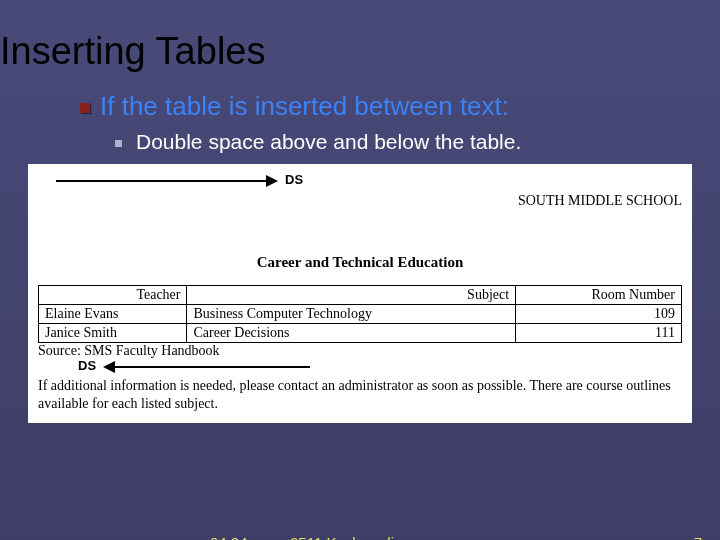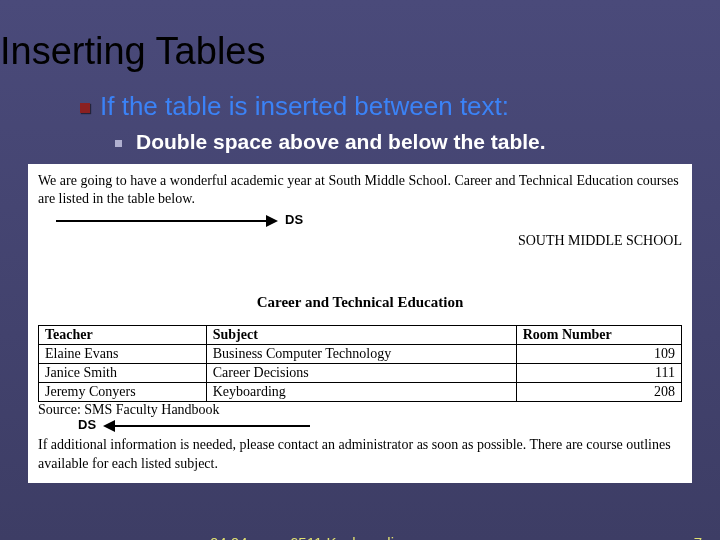--- a/index.html
+++ b/index.html
@@ -37,21 +37,20 @@
     margin-right: 10px;
     flex-shrink: 0;
   }
   .sub-row {
     display: flex;
     align-items: flex-start;
     padding-left: 115px;
     color: #fff;
     font-size: 21px;
     margin-bottom: 10px;
-    font-weight: bold;
   }
   .square-bullet {
     width: 7px;
     height: 7px;
     background: #b0b0d0;
     margin-top: 10px;
     margin-right: 14px;
     flex-shrink: 0;
   }
   .doc-box {
@@ -114,22 +113,22 @@
     font-family: "Times New Roman", serif;
     font-size: 14px;
   }
   table.data th, table.data td {
     border: 1px solid #000;
     padding: 1px 6px;
     text-align: left;
     vertical-align: top;
   }
   table.data th {
-    text-align: left;
-    font-weight: bold;
+    text-align: right;
+    font-weight: normal;
   }
   table.data td.num { text-align: right; }
   .source-row {
     font-family: "Times New Roman", serif;
     font-size: 14px;
     margin-top: 0;
     position: relative;
   }
   .arrow-row2 {
     position: relative;
@@ -186,21 +185,20 @@
   <div class="red-bullet"></div>
   <div>If the table is inserted between text:</div>
 </div>
 
 <div class="sub-row">
   <div class="square-bullet"></div>
   <div>Double space above and below the table.</div>
 </div>
 
 <div class="doc-box">
-  <div class="doc-intro">We are going to have a wonderful academic year at South Middle School. Career and Technical Education courses are listed in the table below.</div>
 
   <div class="arrow-row1">
     <div class="arrow-line1"></div>
     <div class="arrow-head1"></div>
     <div class="ds-label1">DS</div>
   </div>
 
   <div class="school-title">SOUTH MIDDLE SCHOOL</div>
   <div class="cte-title">Career and Technical Education</div>
 
@@ -214,25 +212,20 @@
     <tr>
       <td>Elaine Evans</td>
       <td>Business Computer Technology</td>
       <td class="num">109</td>
     </tr>
     <tr>
       <td>Janice Smith</td>
       <td>Career Decisions</td>
       <td class="num">111</td>
     </tr>
-    <tr>
-      <td>Jeremy Conyers</td>
-      <td>Keyboarding</td>
-      <td class="num">208</td>
-    </tr>
   </tbody>
     </table>
 
   <div class="source-row">Source: SMS Faculty Handbook</div>
 
   <div class="arrow-row2">
     <div class="ds-label2">DS</div>
     <div class="arrow-head2"></div>
     <div class="arrow-line2"></div>
   </div>

